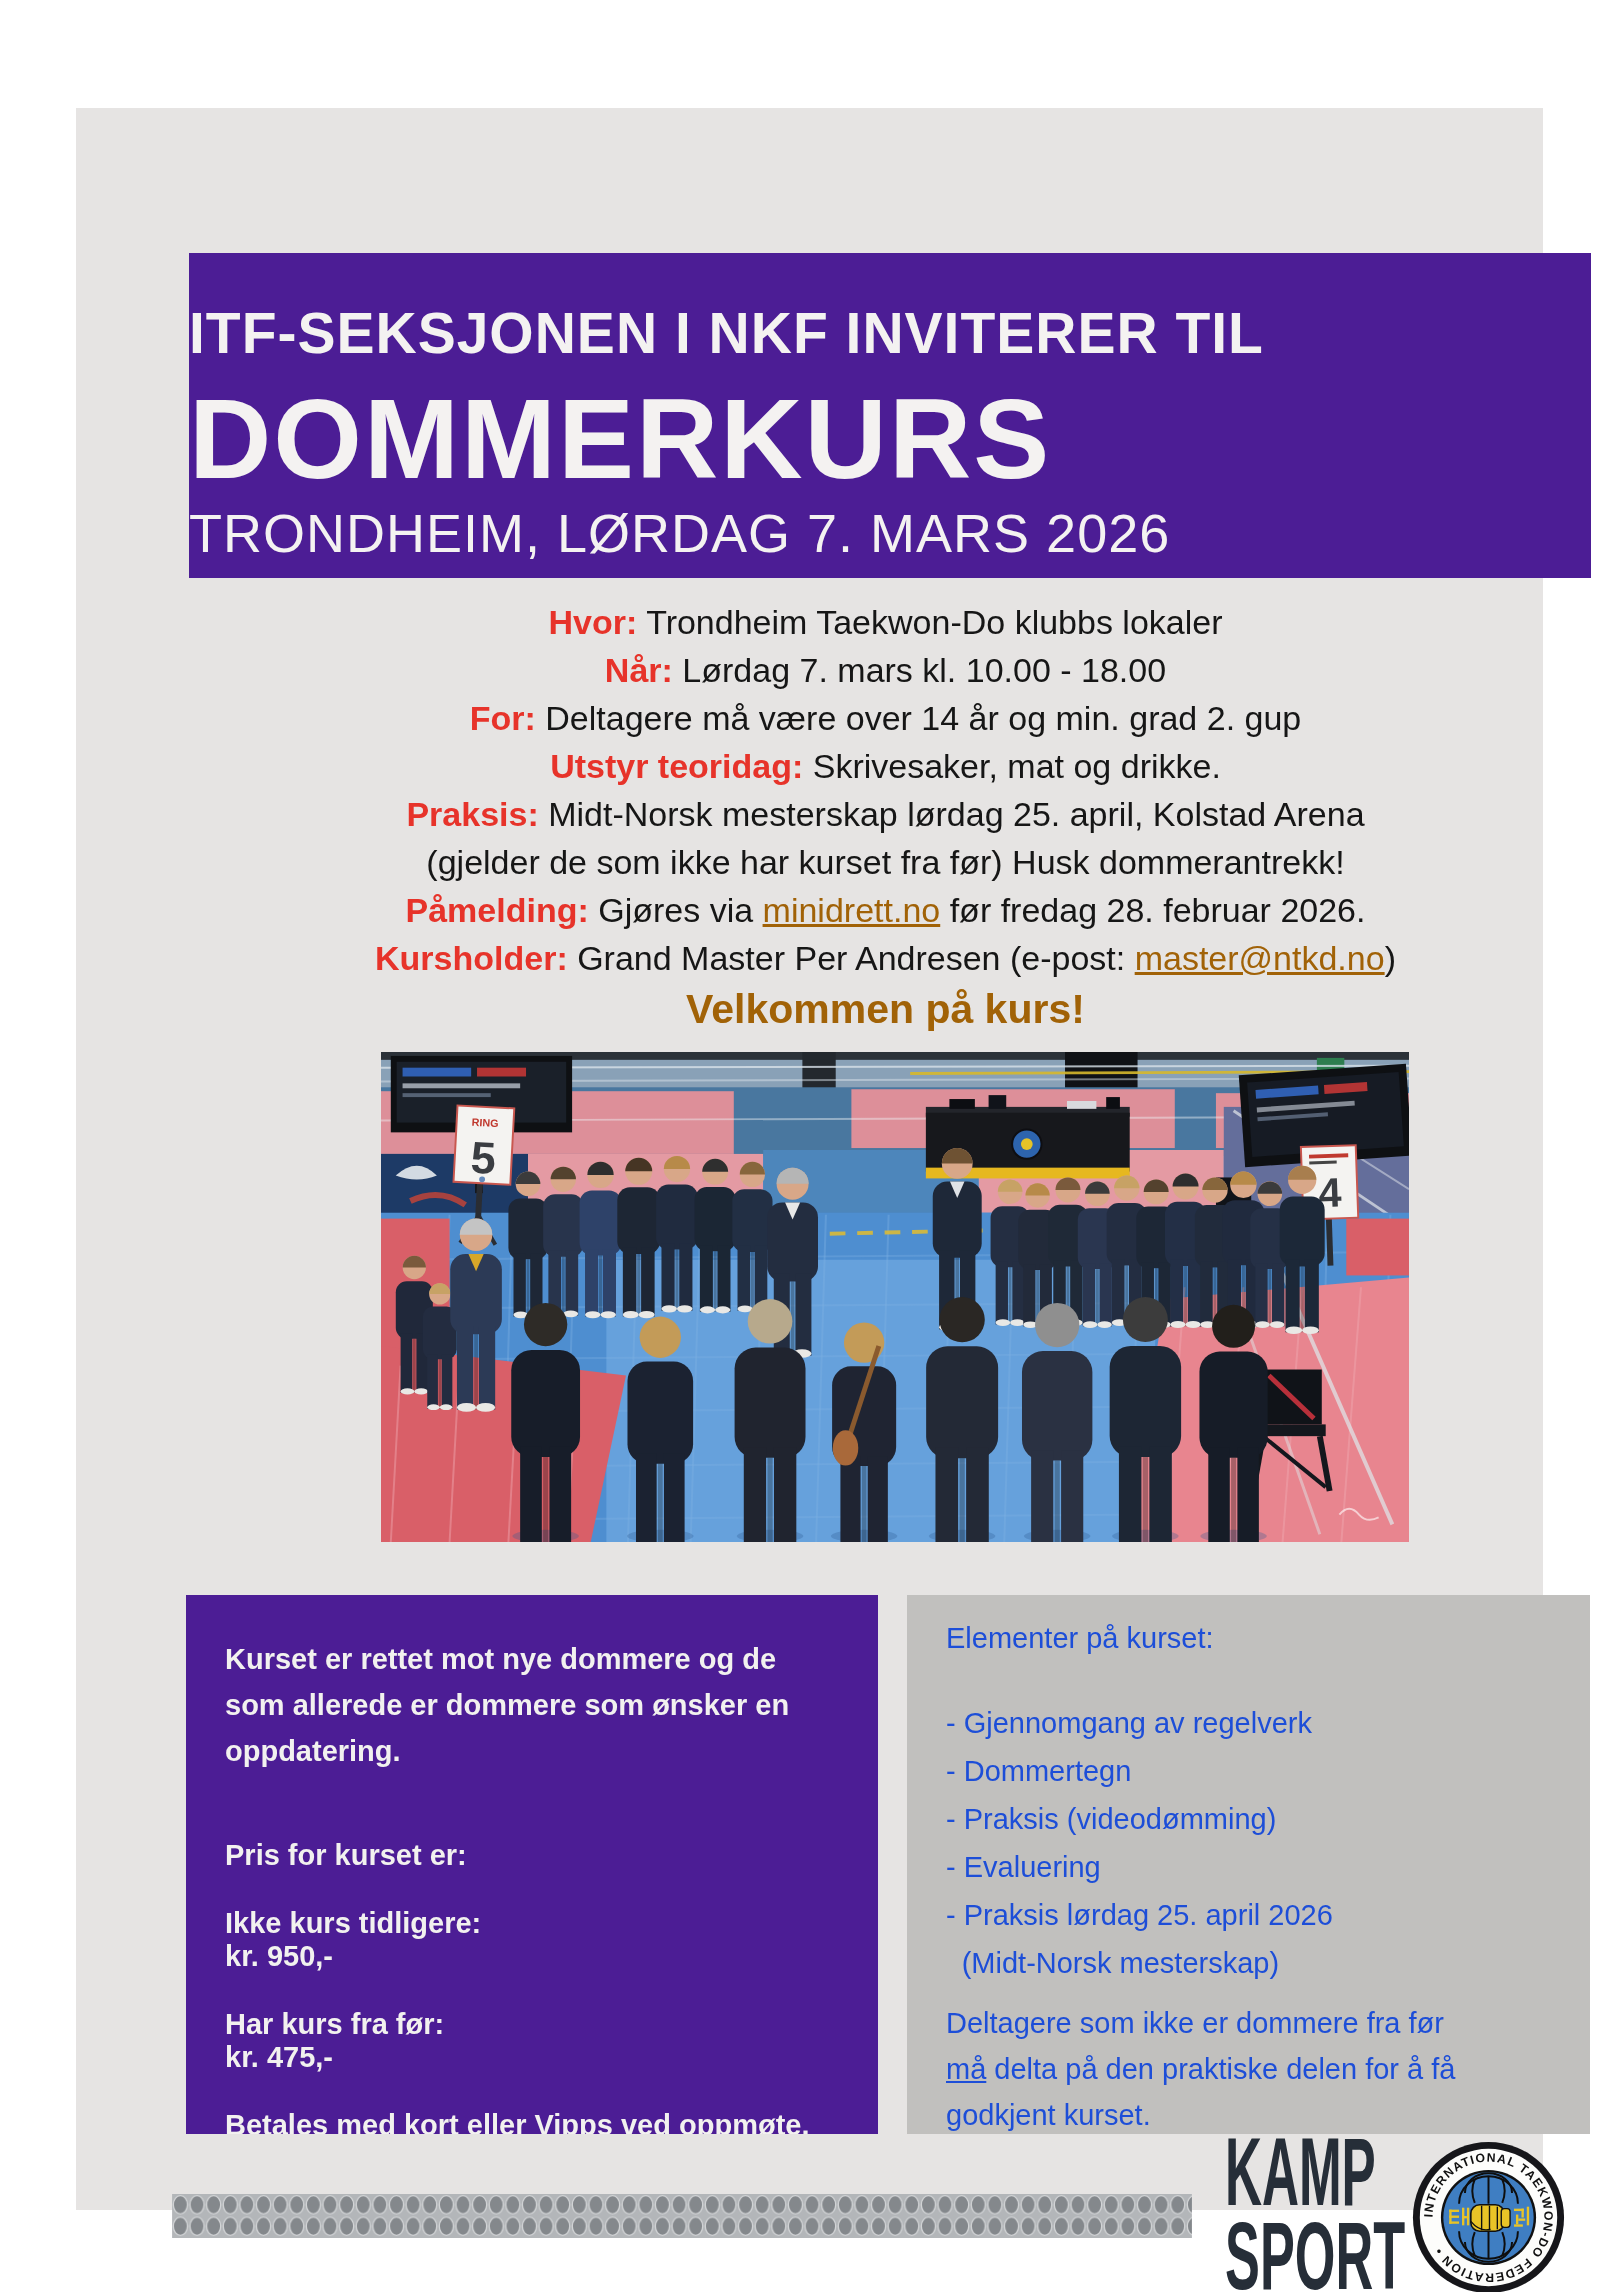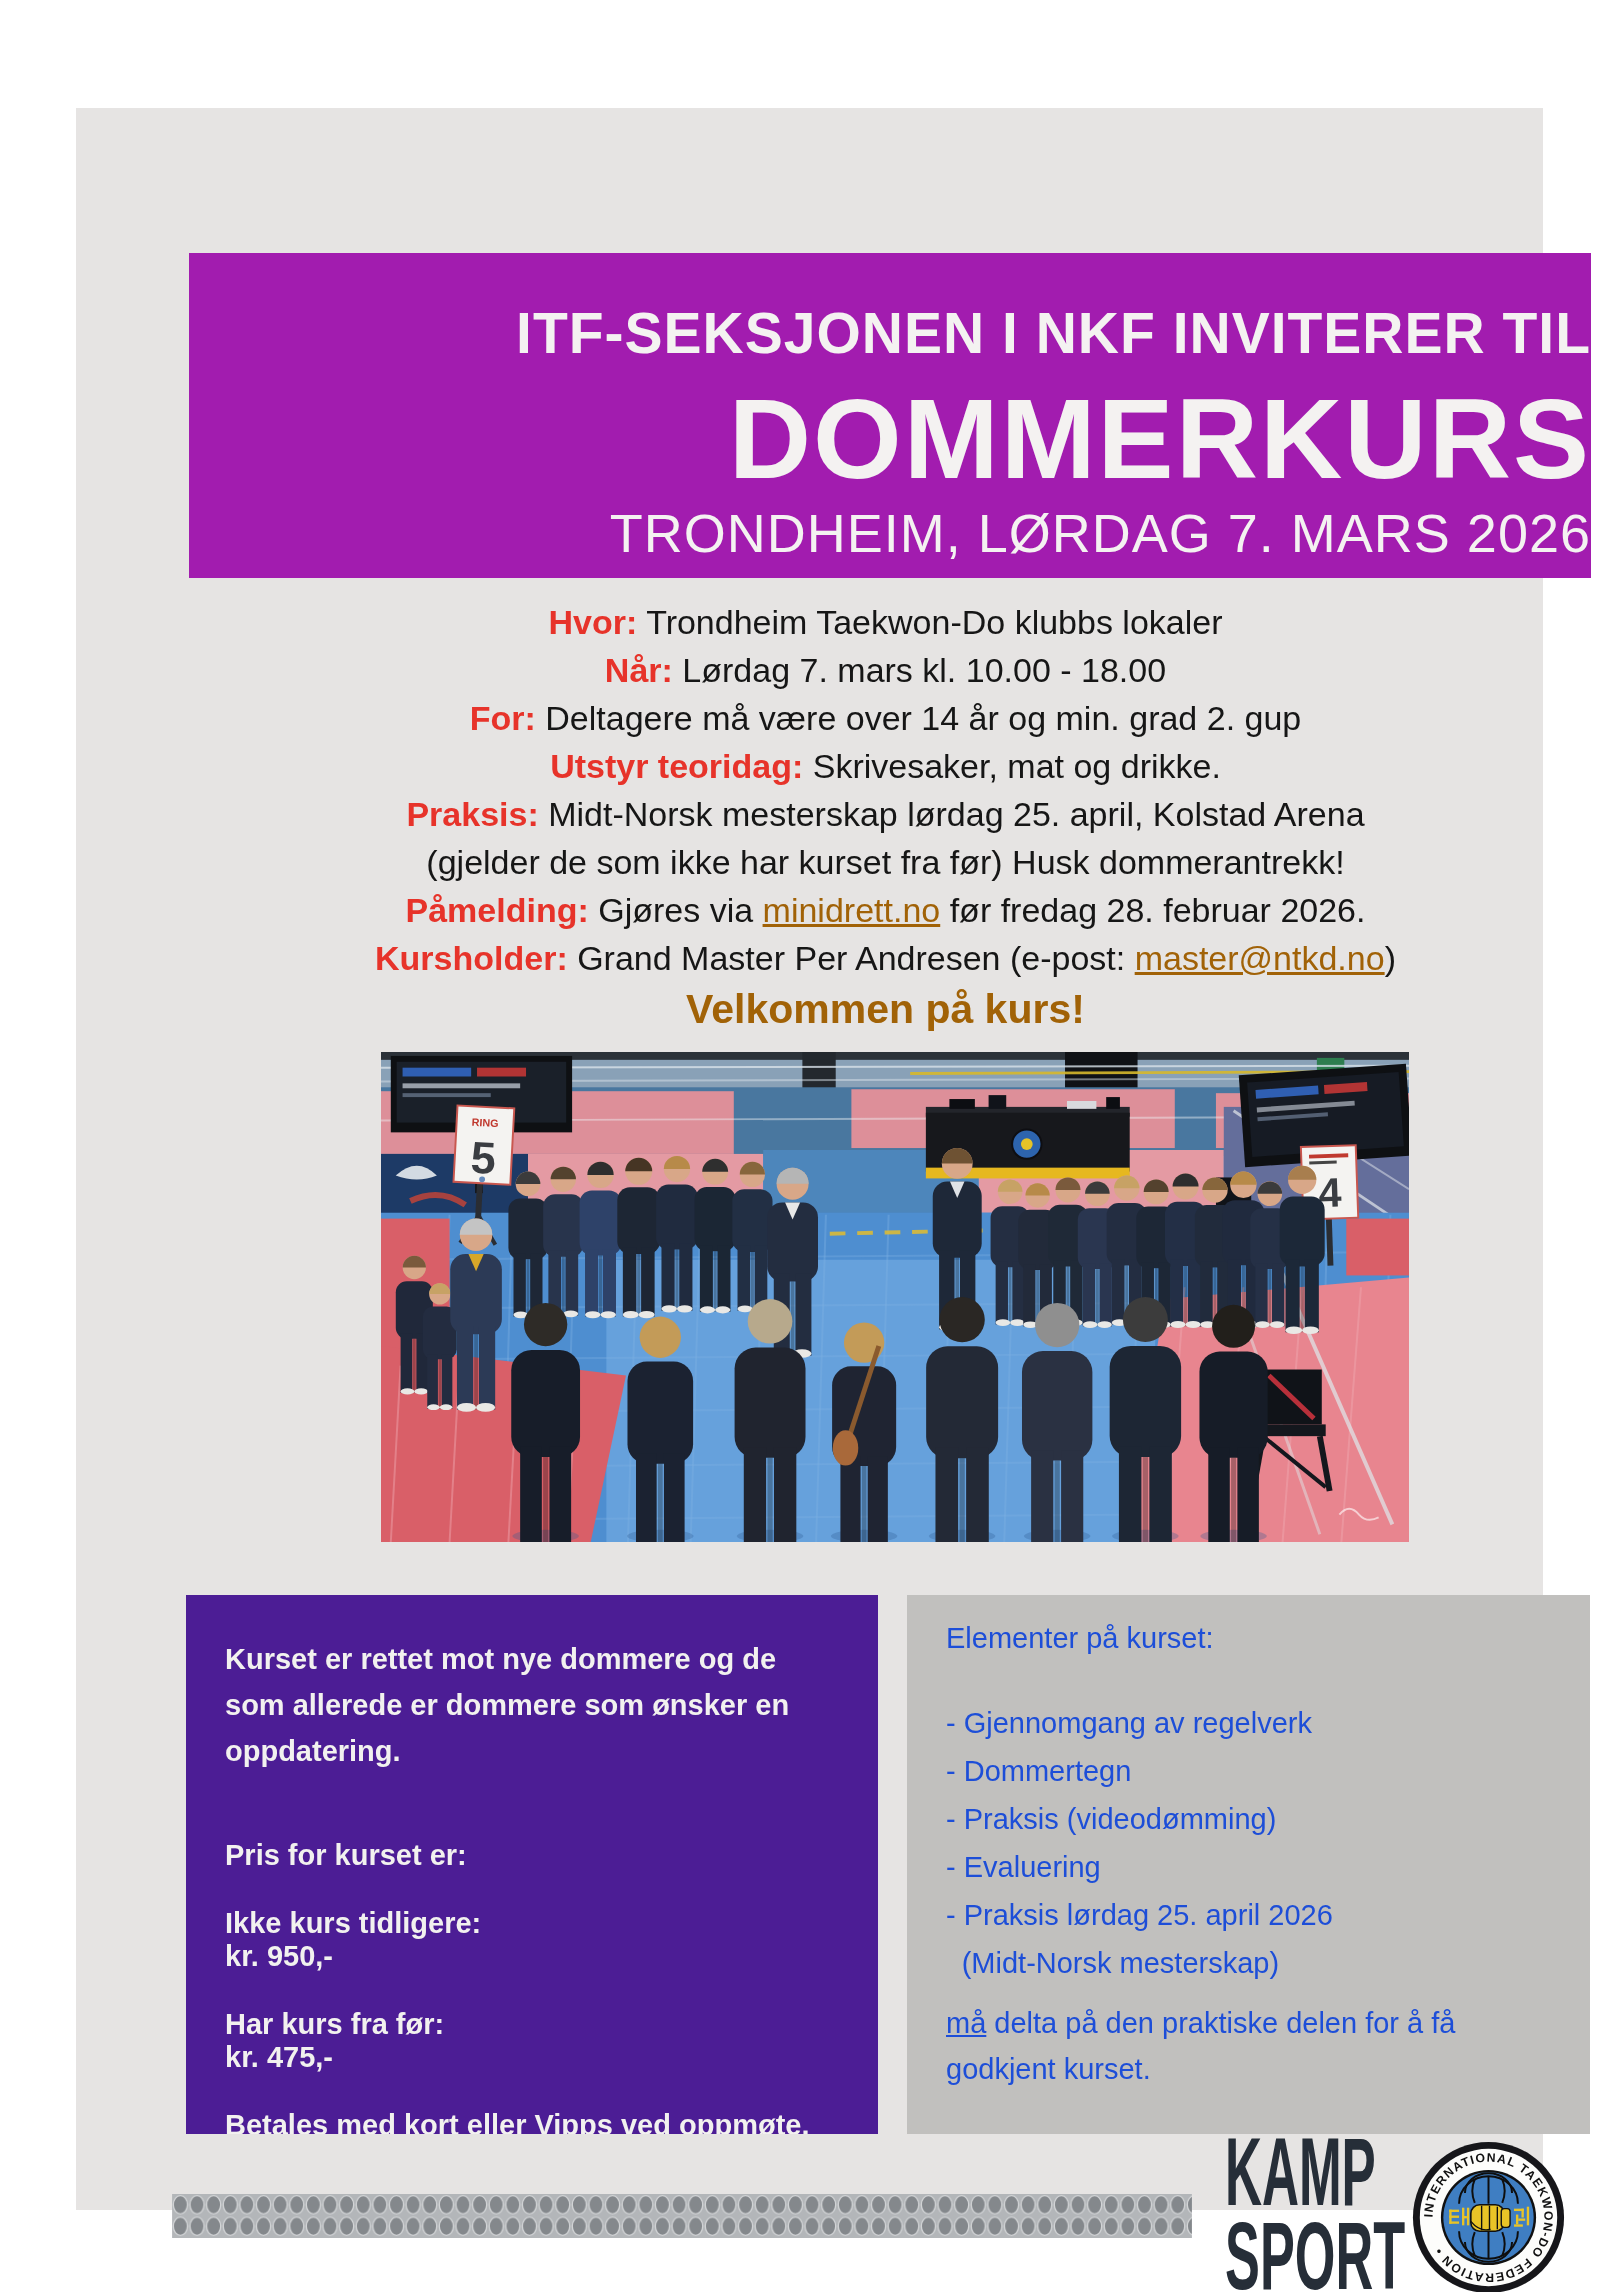--- a/index.html
+++ b/index.html
@@ -2,21 +2,21 @@
 <html lang="no"><head>
 <meta charset="utf-8">
 <style>
   html,body{margin:0;padding:0;background:#ffffff;}
   .page{position:relative;width:1620px;height:2293px;background:#ffffff;overflow:hidden;
         font-family:"Liberation Sans", sans-serif;}
   .panel{position:absolute;left:76px;top:108px;width:1467px;height:2102px;background:#e6e4e3;}
 
   
   .red-header{position:absolute;left:113px;top:145px;width:1402px;height:325px;
-              background:#a21caf;color:#f4f2f1;text-align:right;}
+              background:#4c1d95;color:#f4f2f1;text-align:left;}
   .hl1{padding-top:49px;font-size:57px;font-weight:bold;letter-spacing:1px;line-height:63px;}
   .hl2{margin-top:11.8px;font-size:114px;font-weight:bold;letter-spacing:2px;line-height:123px;}
   .hl3{margin-top:3.9px;font-size:54px;font-weight:normal;letter-spacing:1px;line-height:59px;}
 
   
   .info{position:absolute;left:76px;top:490px;width:1467px;text-align:center;
         font-size:34px;color:#161616;line-height:48px;}
   .info p{margin:0;}
   .lbl{font-weight:bold;color:#e7332a;}
   .ulink{text-decoration:underline;color:#a16207;}
@@ -557,20 +557,21 @@
       <div class="gb-heading">Elementer på kurset:</div>
       <div class="gb-items">
         <div>- Gjennomgang av regelverk</div>
         <div>- Dommertegn</div>
         <div>- Praksis (videodømming)</div>
         <div>- Evaluering</div>
         <div>- Praksis lørdag 25. april 2026</div>
         <div class="gb-item-indent">(Midt-Norsk mesterskap)</div>
       </div>
       <div class="gb-note">
+        <div>Deltagere som ikke er dommere fra før</div>
         <div><span class="u">må</span> <span>delta på den praktiske delen for å få</span></div>
         <div>godkjent kurset.</div>
       </div>
     </aside>
 
     <div class="hex-band">
       <svg width="1022" height="44" xmlns="http://www.w3.org/2000/svg" viewBox="0 0 1043 45">
         <defs>
           <pattern id="hx" width="17" height="22" patternUnits="userSpaceOnUse">
             <rect width="17" height="22" fill="#b3b6b9"></rect>

